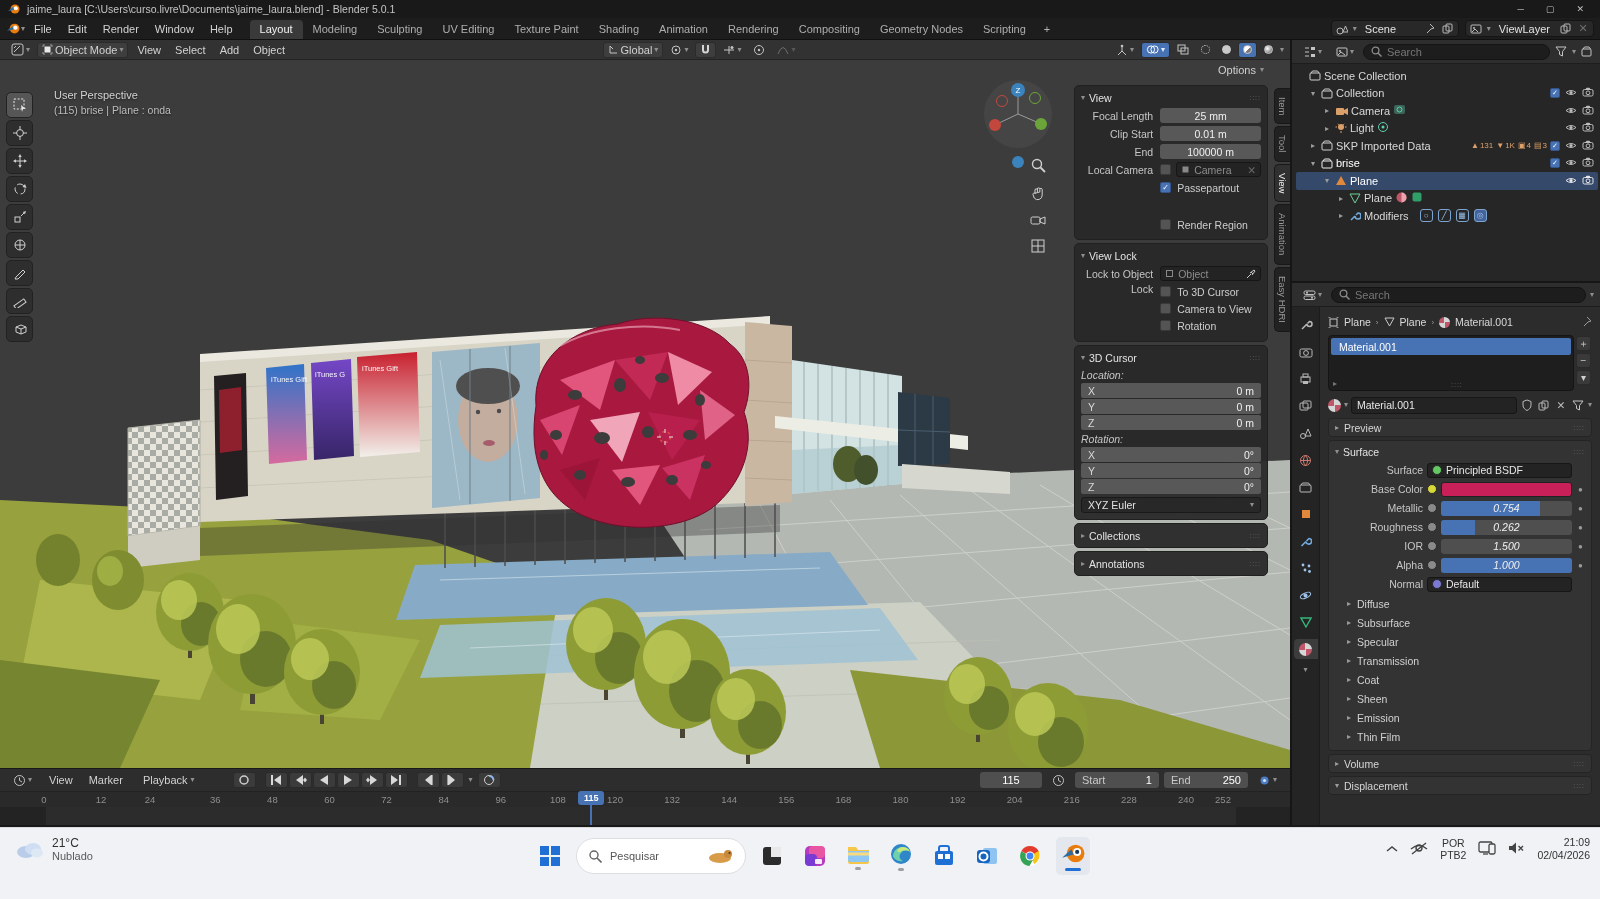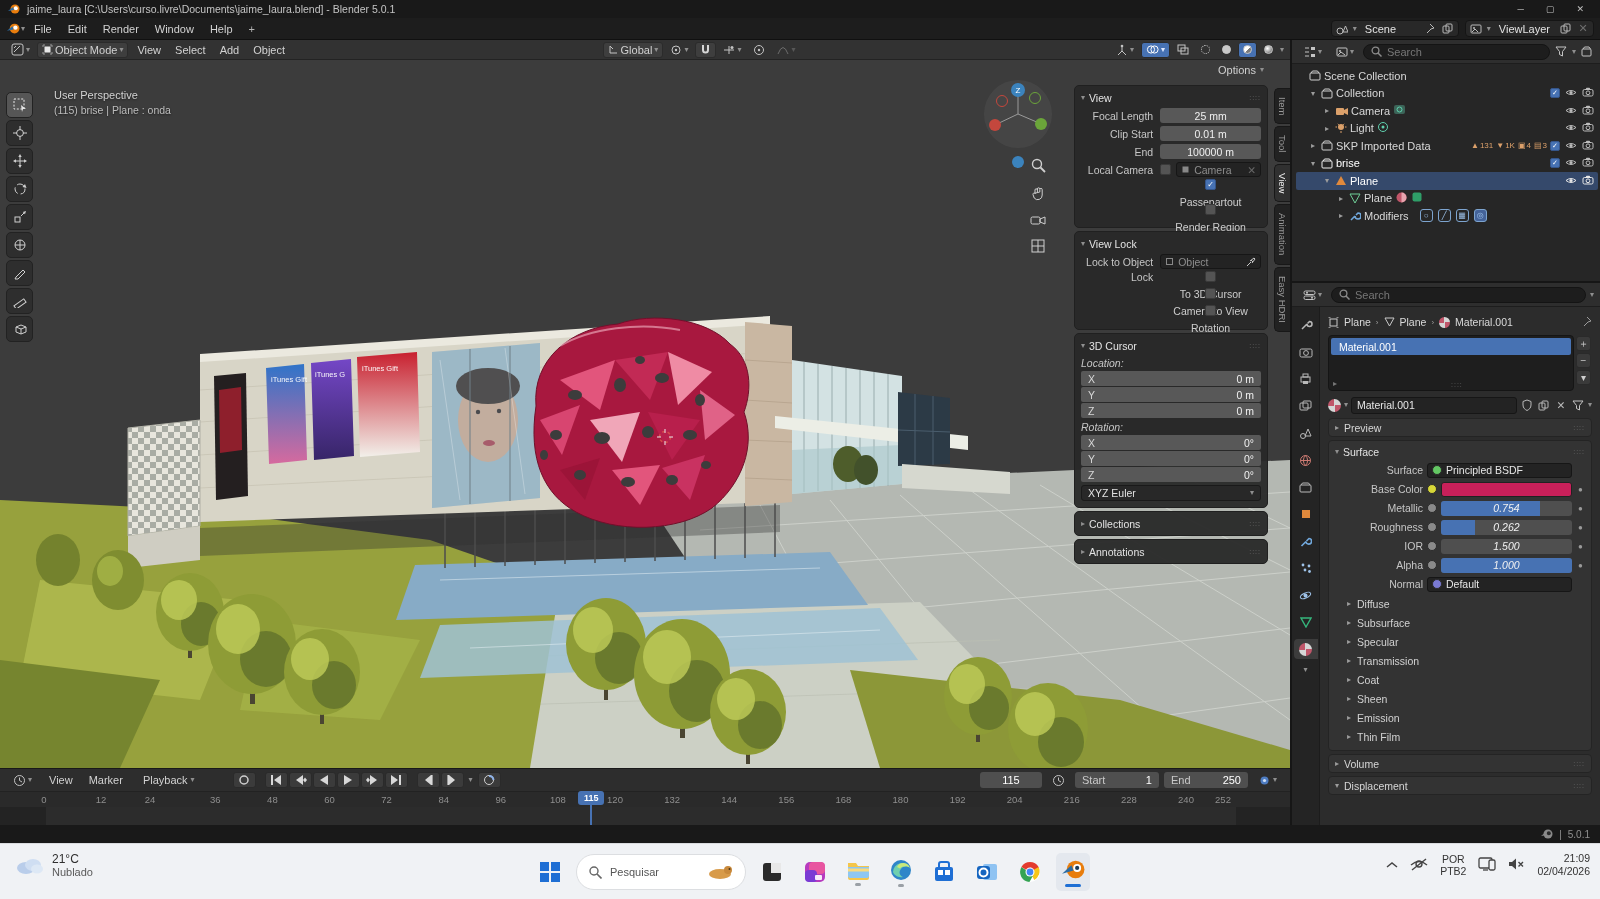--- a/index.html
+++ b/index.html
@@ -51,21 +51,21 @@
   .npanel{position:absolute;top:25px;right:22px;width:194px;display:flex;flex-direction:column;gap:3px;font-size:10.5px;}
   .panel{background:rgba(40,40,40,.95);border:1px solid #202020;border-radius:5px;padding:3px 6px 6px;}
   .panel-h{display:flex;align-items:center;gap:4px;color:#e3e3e3;height:17px;}
   .panel-h .grip{margin-left:auto;color:#6d6d6d;font-size:7px;letter-spacing:1px;}
   .prow{display:flex;align-items:center;height:17px;margin:1px 0;}
   .plabel{width:44%;text-align:right;padding-right:7px;color:#c6c6c6;}
   .pfield{flex:1;background:#585858;border-radius:3px;height:15px;display:flex;
     align-items:center;justify-content:center;color:#f0f0f0;}
   .dfield{flex:1;background:#232323;border:1px solid #161616;border-radius:3px;height:15px;
     display:flex;align-items:center;gap:4px;padding:0 4px;color:#8d8d8d;}
-  .chkrow{display:flex;align-items:center;gap:6px;height:17px;padding-left:44%;flex-direction:column;}
+  .chkrow{display:flex;align-items:center;gap:6px;height:17px;padding-left:44%;}
   .chk{width:11px;height:11px;background:#545454;border-radius:2px;border:1px solid #3a3a3a;
     display:inline-flex;align-items:center;justify-content:center;font-size:8px;color:#fff;flex:0 0 auto;}
   .chk.on{background:#4772b3;border-color:#35558a;}
   .chk.on::after{content:"\2713";}
   .chklbl{color:#cdcdcd;}
   .axisfield{display:flex;justify-content:space-between;align-items:center;background:#585858;
     border-radius:2px;height:15px;padding:0 7px;margin:1px 0;color:#f0f0f0;}
   .axisfield .axname{color:#d8d8d8;}
   .seclabel{color:#c6c6c6;margin:3px 0 2px;font-style:italic;}
   .dropdown{display:flex;align-items:center;justify-content:space-between;background:#282828;
@@ -143,21 +143,21 @@
   .slider .val{position:relative;text-align:center;line-height:15px;color:#f2f2f2;font-style:italic;}
   .swatch{flex:1;height:15px;border-radius:3px;border:1px solid #222;}
   .dot{width:9px;text-align:center;color:#9a9a9a;font-size:8px;flex:0 0 auto;}
   .sockdot{width:10px;height:10px;border-radius:50%;flex:0 0 auto;border:1px solid #2b2b2b;}
   .subsec{display:flex;align-items:center;gap:6px;height:19px;padding-left:12px;color:#d2d2d2;}
   .tri{color:#9c9c9c;font-size:8px;}
   
   .statusbar{position:absolute;left:0;right:0;bottom:56px;height:18px;background:#191919;
     display:flex;align-items:center;justify-content:flex-end;gap:6px;padding:0 10px;color:#909090;font-size:10px;}
   
-  .taskbar{position:absolute;left:0;right:0;bottom:0;height:56px;background:#f0f2f5;
+  .taskbar{position:absolute;left:0;right:0;bottom:0;height:72px;background:#f0f2f5;
     border-top:1px solid #d9dbde;color:#3c3c3c;}
   .weather{position:absolute;left:14px;top:8px;display:flex;gap:8px;align-items:center;}
   .weather .wt{font-size:12px;color:#2f2f2f;}
   .weather .wd{font-size:11px;color:#5a5a5a;}
   .tb-center{position:absolute;left:533px;top:9px;display:flex;align-items:center;gap:9px;}
   .tb-ic{width:34px;height:38px;display:flex;flex-direction:column;align-items:center;justify-content:center;gap:2px;border-radius:5px;}
   .openDot{width:6px;height:3px;border-radius:2px;background:#9aa0a6;}
   .openDot.act{width:16px;background:#1f6fd4;}
   .searchpill{width:170px;height:36px;background:#fff;border:1px solid #dcdee1;border-radius:18px;
     display:flex;align-items:center;gap:8px;padding:8px 12px;color:#555;}
@@ -193,20 +193,33 @@
           <path d="M0 8 L5 4 L6 7 Z" fill="#2d6ca2"></path>
         </svg>
       </span>
     <span class="chev">▾</span>
     <div style="display:flex">
         <div class="menu">File</div>
         <div class="menu">Edit</div>
         <div class="menu">Render</div>
         <div class="menu">Window</div>
         <div class="menu">Help</div>
+      </div>
+    <div class="ws-tabs">
+        <div class="ws-tab active">Layout</div>
+        <div class="ws-tab">Modeling</div>
+        <div class="ws-tab">Sculpting</div>
+        <div class="ws-tab">UV Editing</div>
+        <div class="ws-tab">Texture Paint</div>
+        <div class="ws-tab">Shading</div>
+        <div class="ws-tab">Animation</div>
+        <div class="ws-tab">Rendering</div>
+        <div class="ws-tab">Compositing</div>
+        <div class="ws-tab">Geometry Nodes</div>
+        <div class="ws-tab">Scripting</div>
       </div>
     <div class="plus-tab">+</div>
     <div style="margin-left:auto;display:flex;align-items:center;">
       <div class="id-group">
         <span class="mini-ic">
             <svg width="12" height="12">
               <circle cx="4" cy="8" r="3" fill="none" stroke="#b9b9b9"></circle>
               <path d="M7 9 L9.5 3 L12 9 Z" fill="none" stroke="#b9b9b9"></path>
             </svg>
           </span>
@@ -710,21 +723,21 @@
                     <rect x="1.5" y="1.5" width="6" height="6" fill="#888"></rect>
                   </svg>
                 <span style="flex:1">Camera</span>
                   <span style="color:#666">✕</span>
               </div>
             </div>
             <div class="chkrow">
                 <span class="chk on"></span>
                 <span class="chklbl">Passepartout</span>
               </div>
-            <div class="chkrow" style="margin-top:8px">
+            <div class="chkrow" style="margin-top:20px">
                 <span class="chk"></span>
                 <span class="chklbl">Render Region</span>
               </div>
           </div>
 
           <div class="panel">
             <div class="panel-h">
                 <span class="chev">▾</span>
                 <span>View Lock</span>
               </div>

